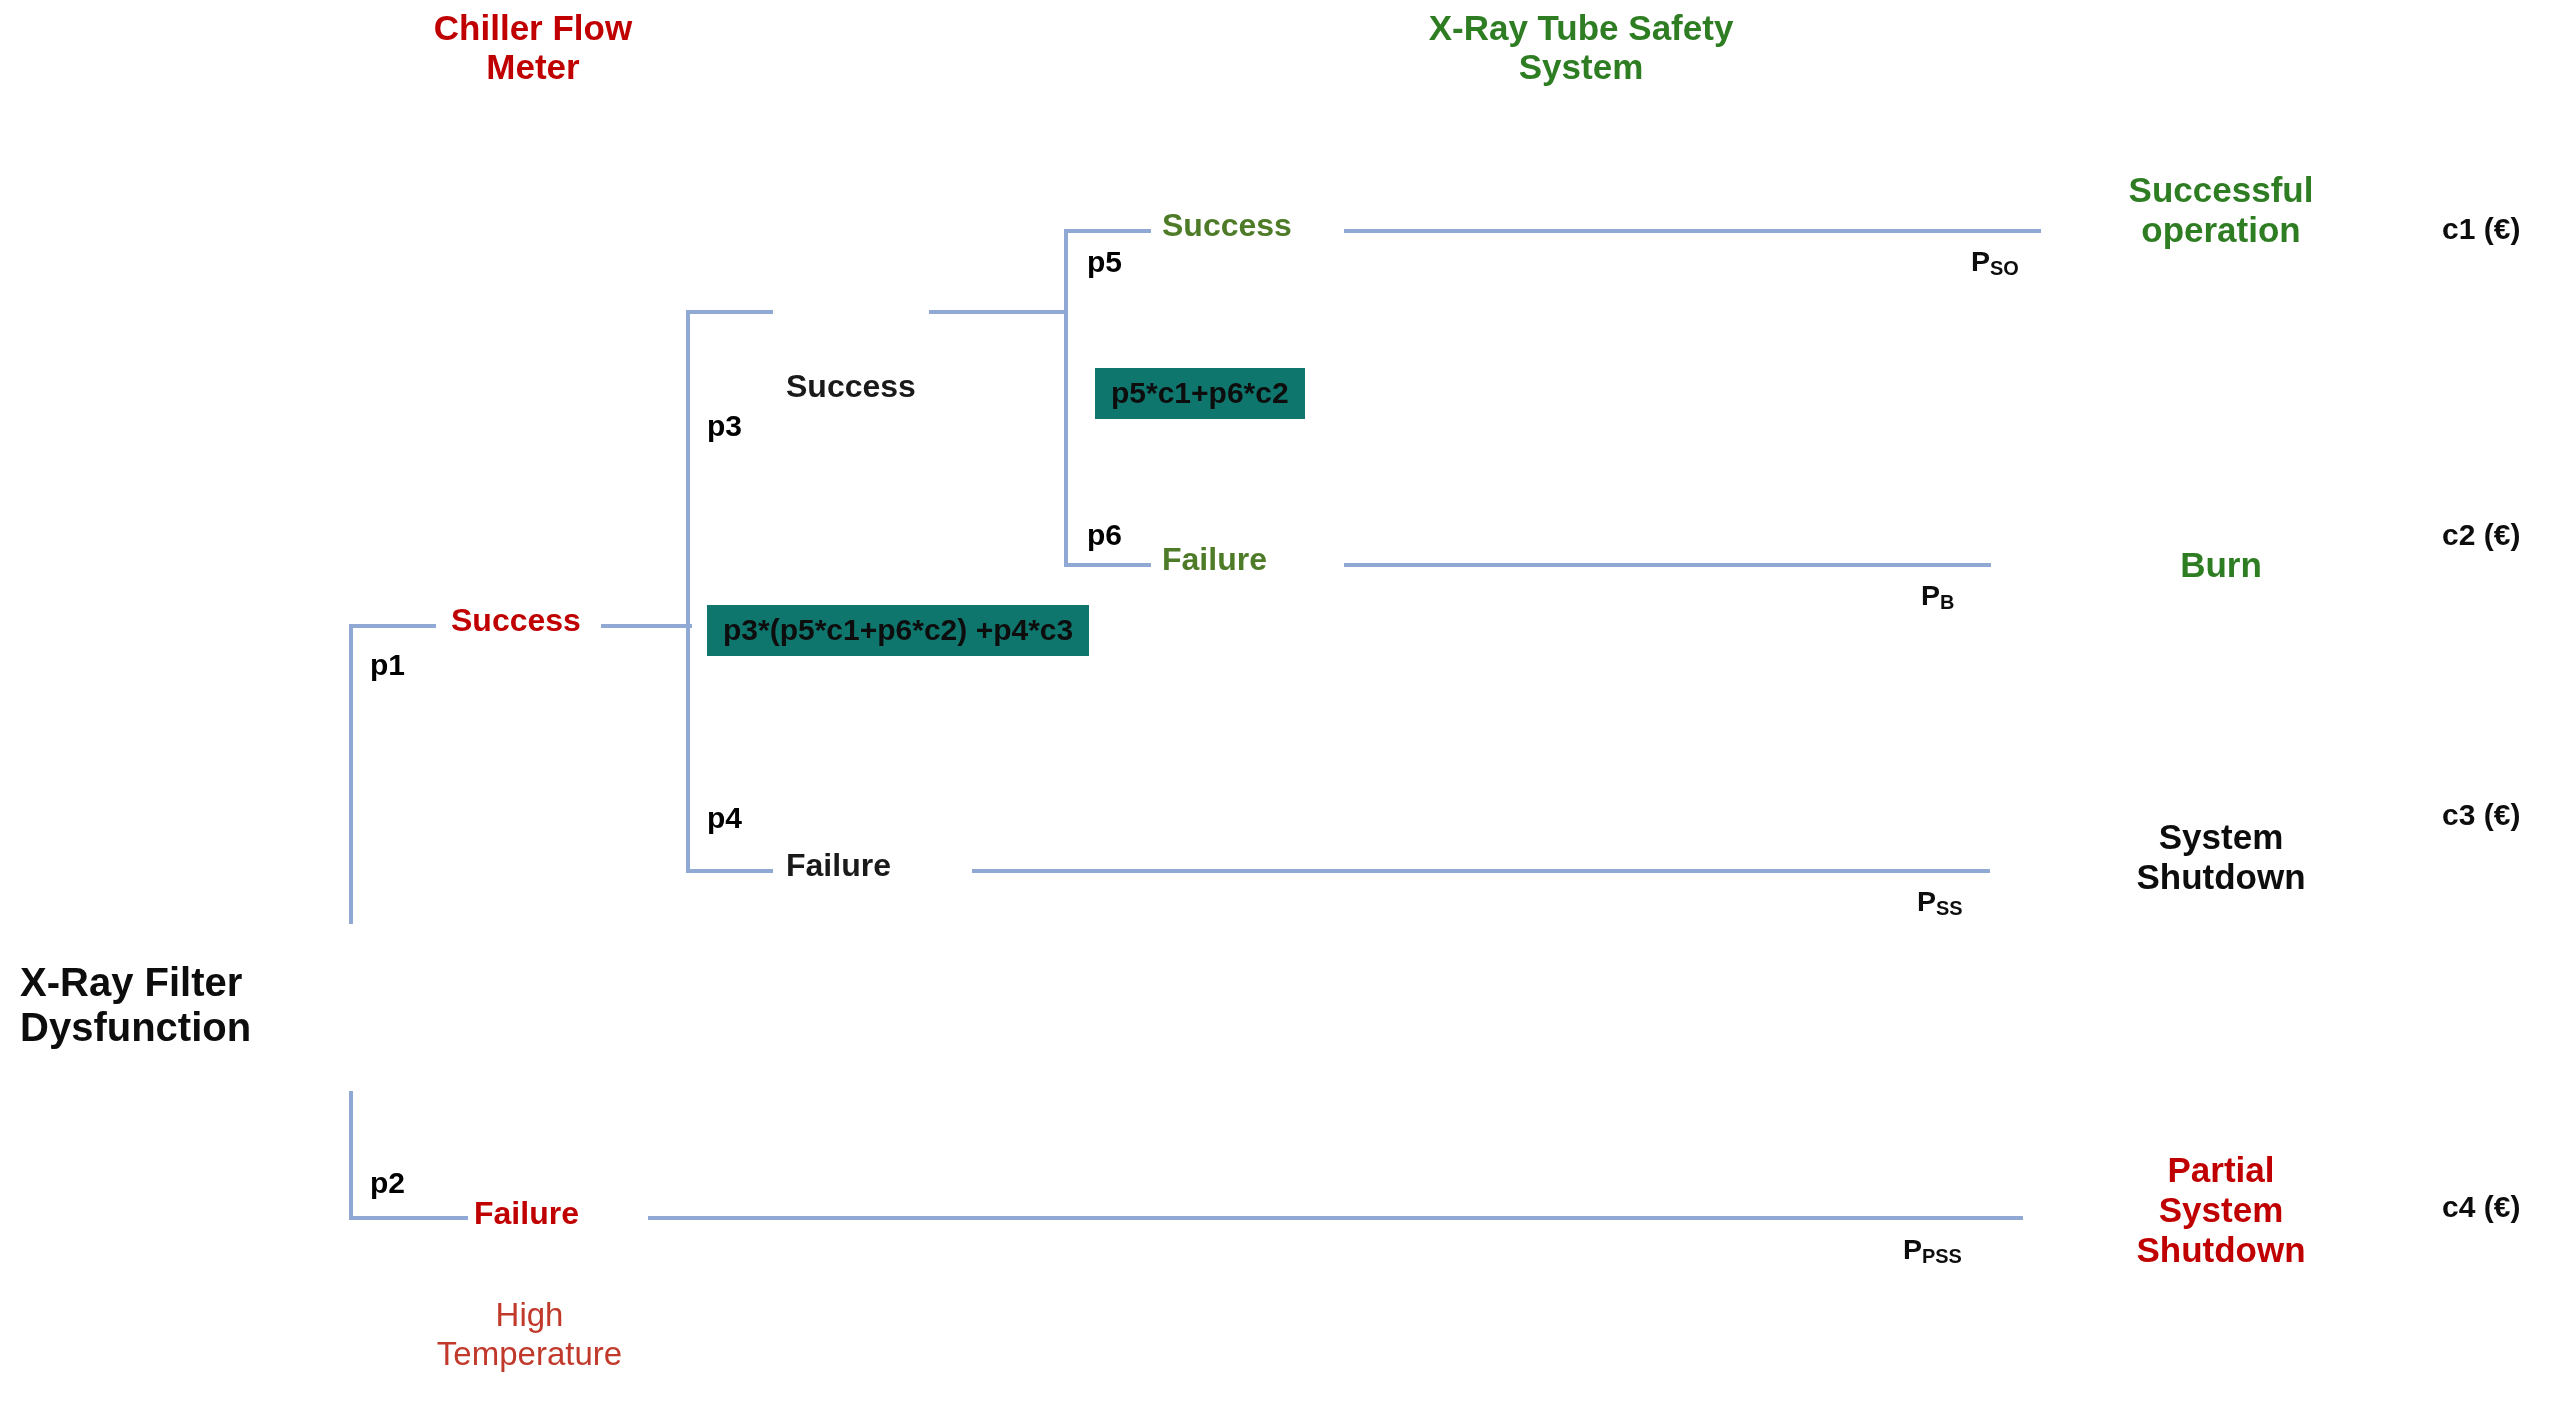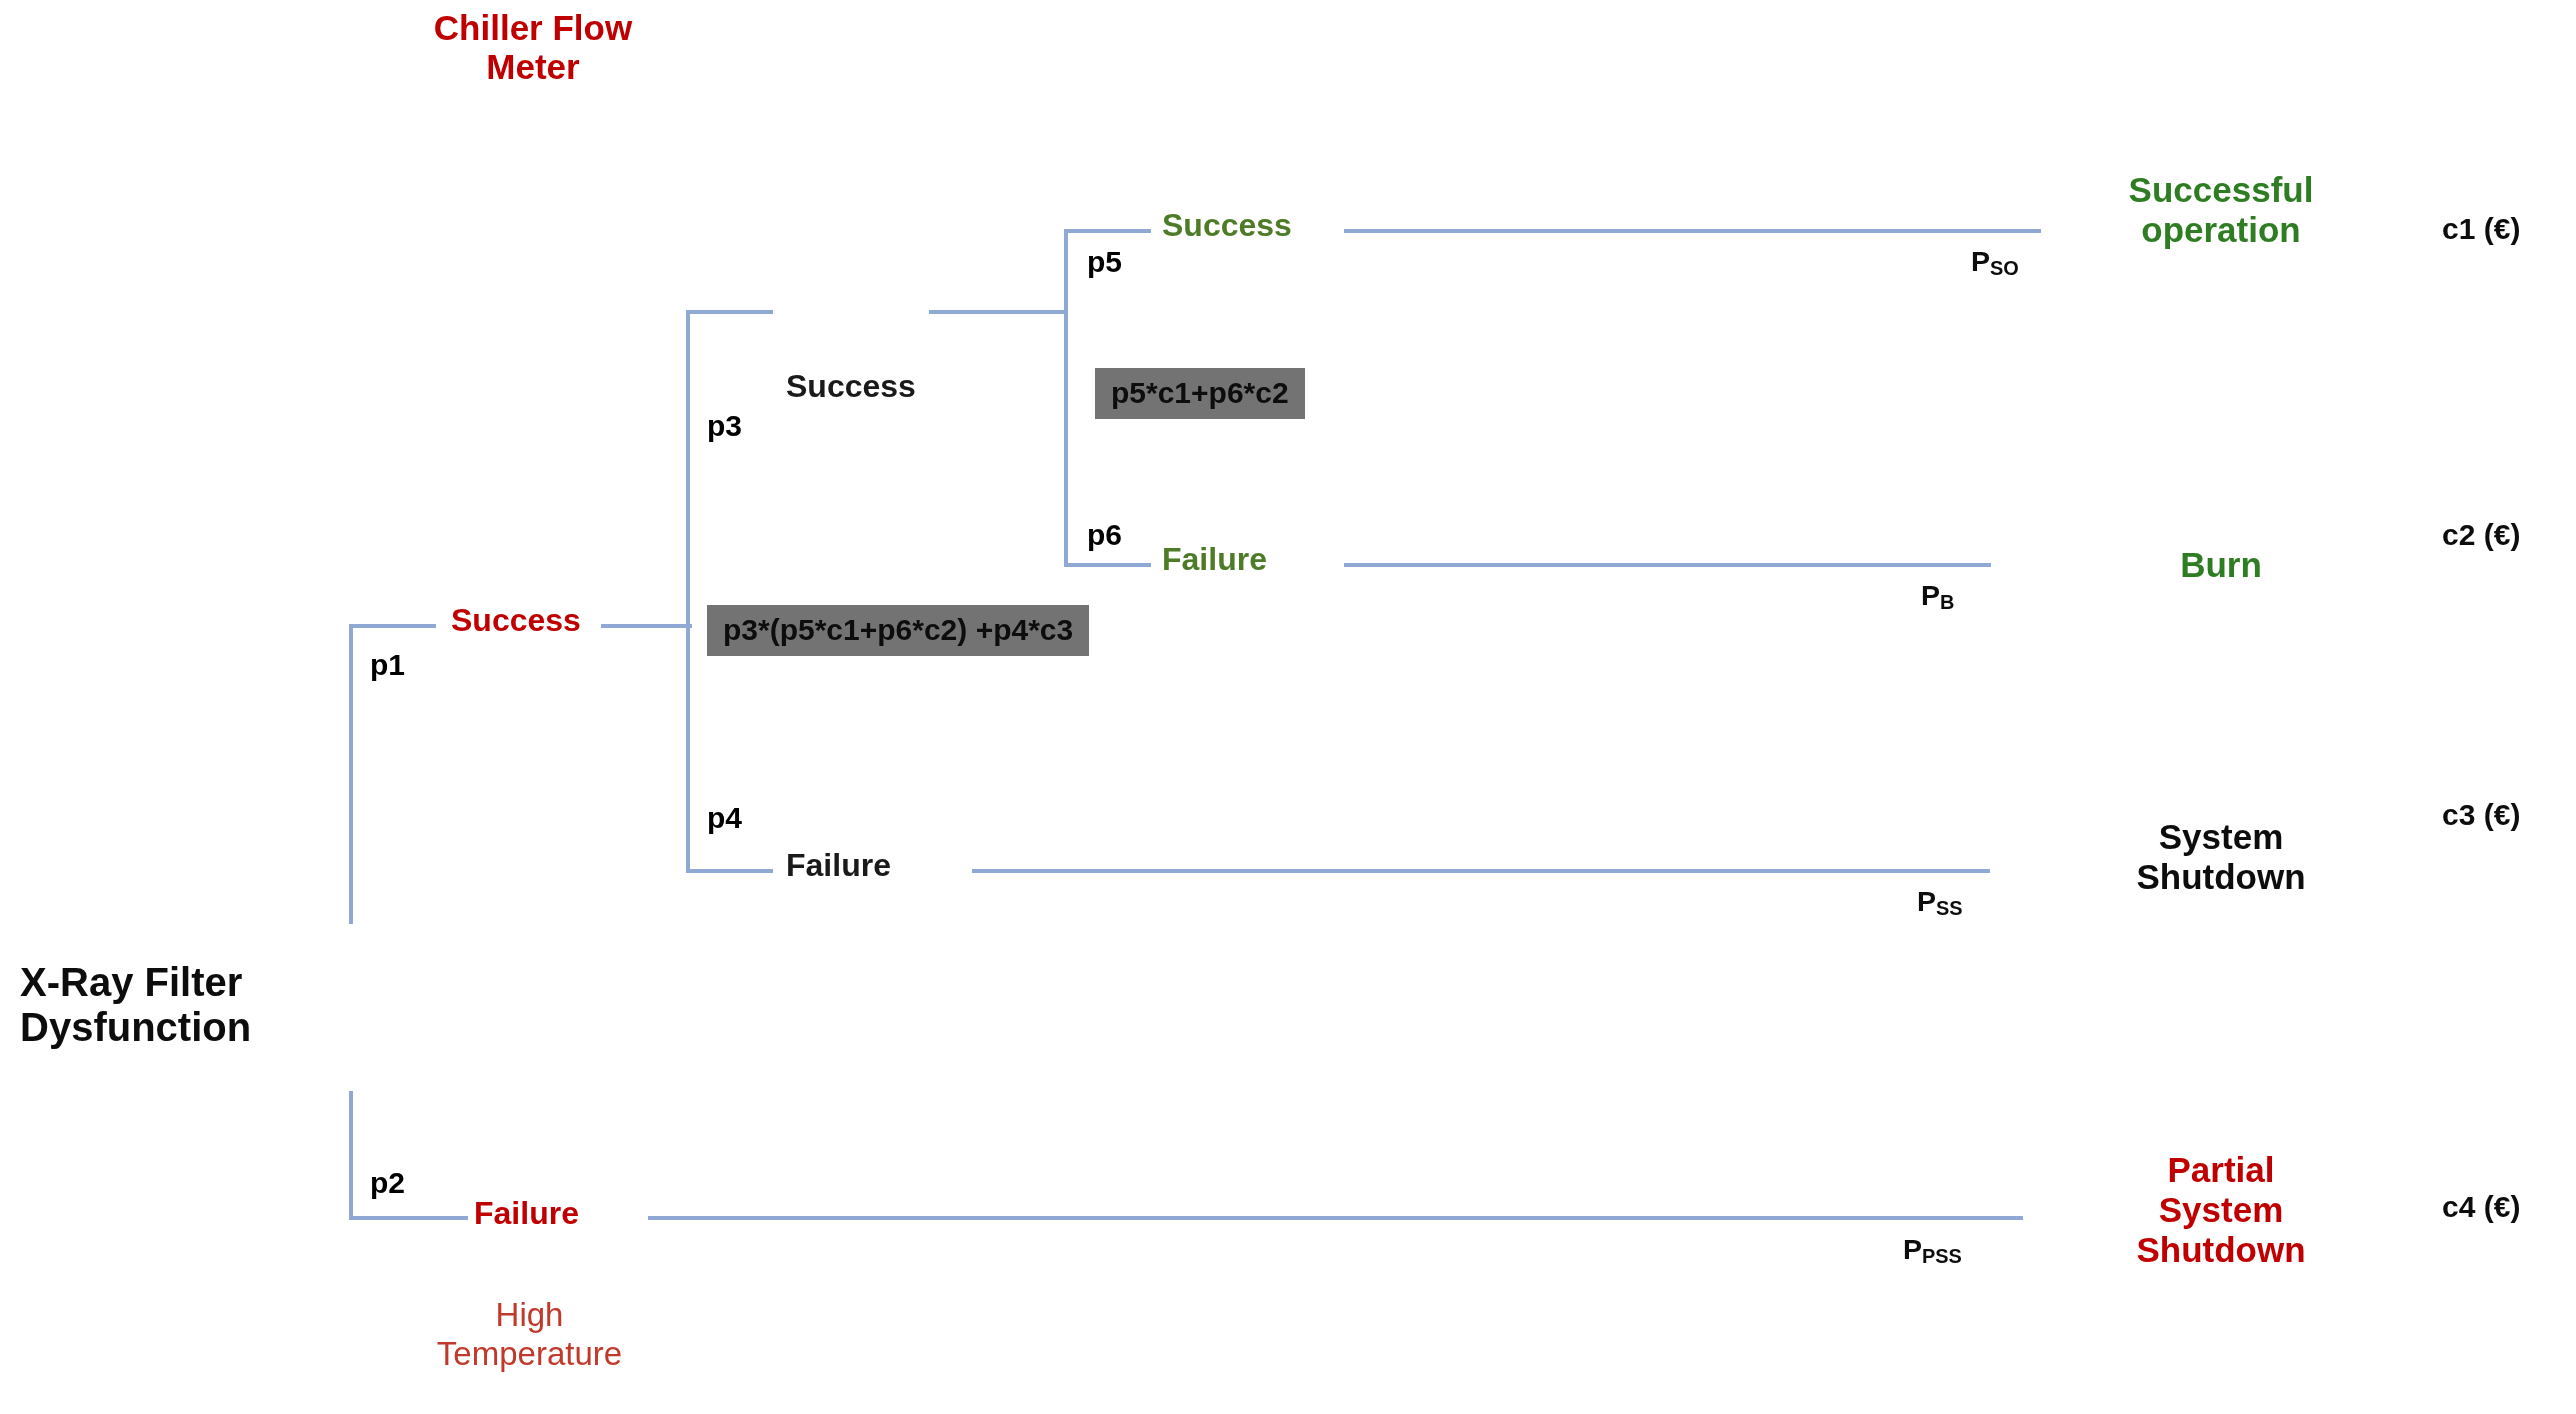--- a/index.html
+++ b/index.html
@@ -50,21 +50,21 @@
 
   .prob {
     font-weight: bold;
     font-size: 30px;
     color: #000000;
     white-space: nowrap;
   }
 
   
   .expr {
-    background: #737373;
+    background: #0f766e;
     color: #0D0D0D;
     font-weight: bold;
     font-size: 30px;
     padding: 8px 16px 9.5px 16px;
     white-space: nowrap;
     line-height: 1.1;
   }
 
   
   .term-prob {
@@ -120,20 +120,22 @@
 </style>
 </head>
 <body>
 
 <div id="canvas">
 
   <div class="abs col-head red" style="left:383px; top:8px; width:300px;">Chiller Flow
 Meter</div>
 
 
+  <div class="abs col-head green" style="left:1415px; top:8px; width:332px;">X-Ray Tube
+Safety System</div>
 
   <div class="abs vline" style="left:349px; top:624px; height:300px;"></div>
   <div class="abs vline" style="left:349px; top:1091px; height:126px;"></div>
 
   <div class="abs hline" style="left:349px; top:624px; width:87px;"></div>
 
   <div class="abs hline" style="left:349px; top:1216px; width:119px;"></div>
 
   <div class="abs hline" style="left:601px; top:624px; width:91px;"></div>
 

